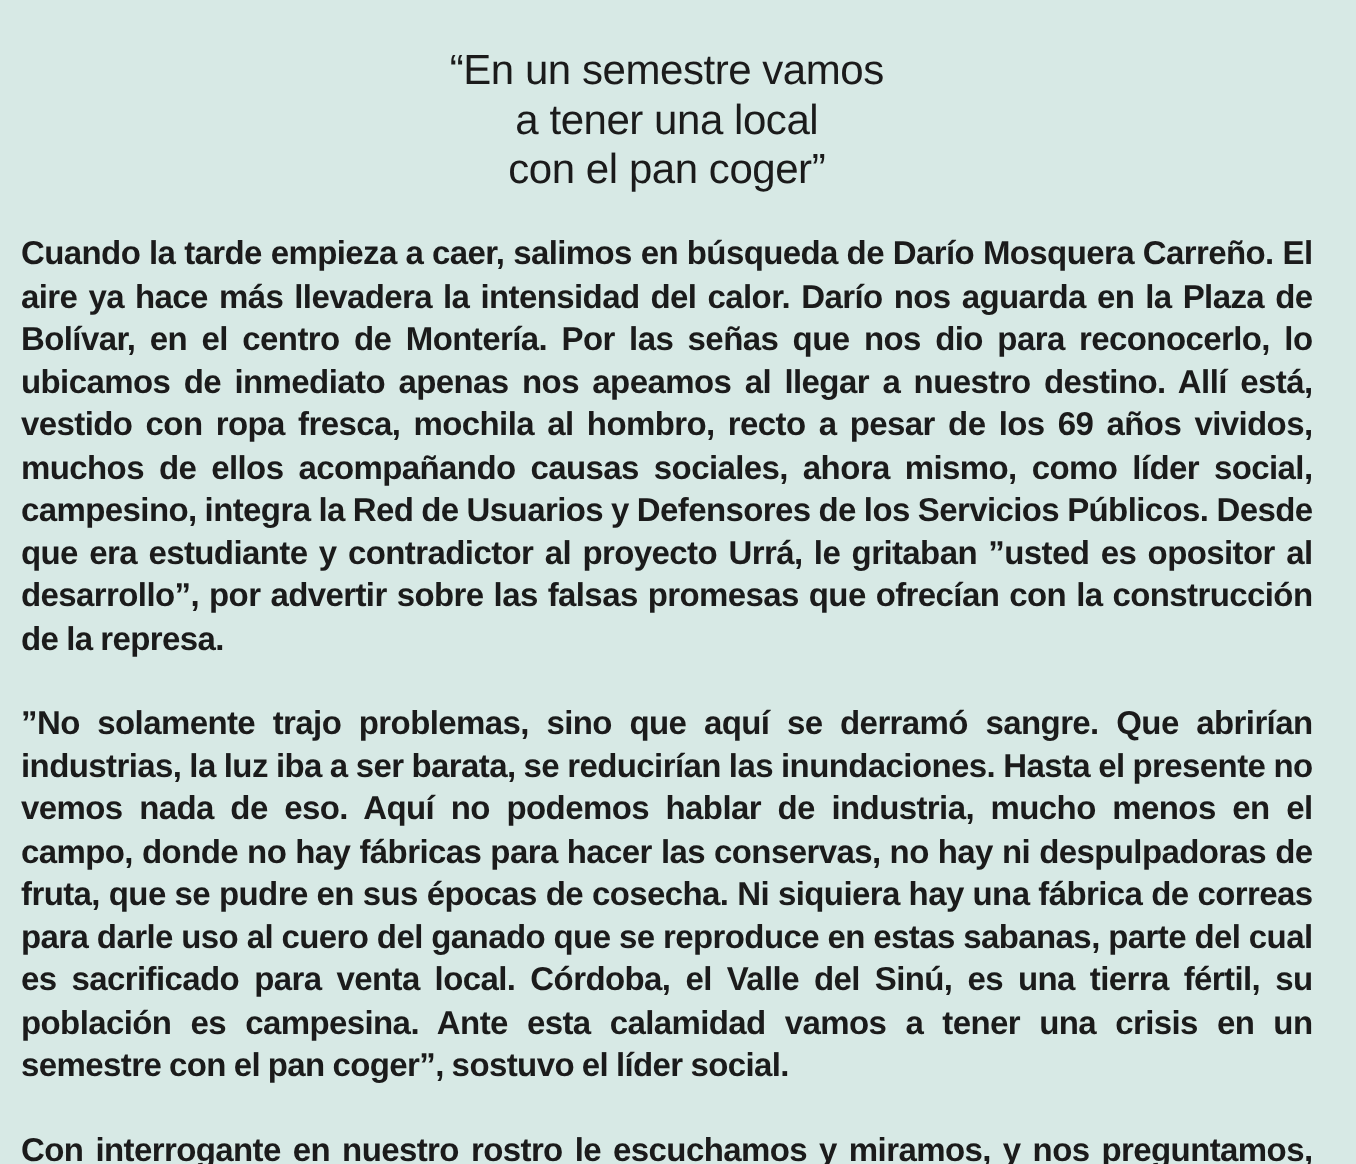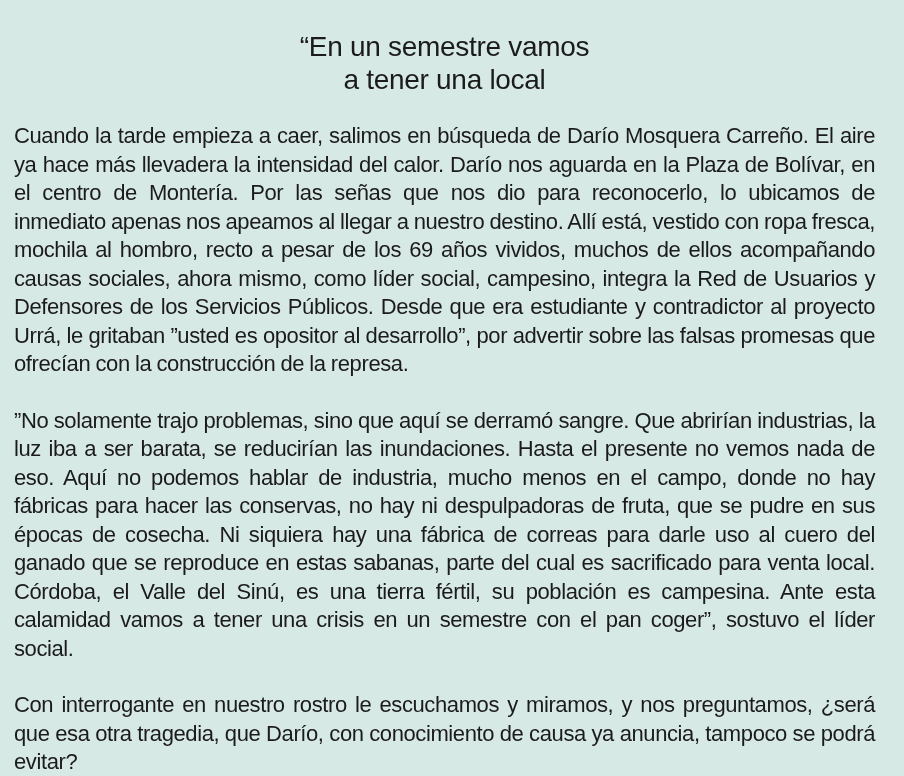--- a/index.html
+++ b/index.html
@@ -30,28 +30,30 @@
     display: block;
   }
   .article-body p {
     margin: 0 0 28px 0;
     font-size: 22px;
     line-height: 28.5px;
     letter-spacing: -0.4px;
     word-spacing: -0.5px;
     text-align: justify;
     color: #1b1b1b;
+    font-weight: bold;
   }
 </style>
 </head>
 <body>
 
 <div class="page">
   <h1 class="title">
     <span class="title-line">“En un semestre vamos</span>
     <span class="title-line">a tener una local</span>
+    <span class="title-line">con el pan coger”</span>
   </h1>
   <div class="article-body">
     <p>Cuando la tarde empieza a caer, salimos en búsqueda de Darío Mosquera Carreño. El aire ya hace más llevadera la intensidad del calor. Darío nos aguarda en la Plaza de Bolívar, en el centro de Montería. Por las señas que nos dio para reconocerlo, lo ubicamos de inmediato apenas nos apeamos al llegar a nuestro destino. Allí está, vestido con ropa fresca, mochila al hombro, recto a pesar de los 69 años vividos, muchos de ellos acompañando causas sociales, ahora mismo, como líder social, campesino, integra la Red de Usuarios y Defensores de los Servicios Públicos. Desde que era estudiante y contradictor al proyecto Urrá, le gritaban ”usted es opositor al desarrollo”, por advertir sobre las falsas promesas que ofrecían con la construcción de la represa.</p>
     <p>”No solamente trajo problemas, sino que aquí se derramó sangre. Que abrirían industrias, la luz iba a ser barata, se reducirían las inundaciones. Hasta el presente no vemos nada de eso. Aquí no podemos hablar de industria, mucho menos en el campo, donde no hay fábricas para hacer las conservas, no hay ni despulpadoras de fruta, que se pudre en sus épocas de cosecha. Ni siquiera hay una fábrica de correas para darle uso al cuero del ganado que se reproduce en estas sabanas, parte del cual es sacrificado para venta local. Córdoba, el Valle del Sinú, es una tierra fértil, su población es campesina. Ante esta calamidad vamos a tener una crisis en un semestre con el pan coger”, sostuvo el líder social.</p>
     <p>Con interrogante en nuestro rostro le escuchamos y miramos, y nos preguntamos, ¿será que esa otra tragedia, que Darío, con conocimiento de causa ya anuncia, tampoco se podrá evitar?</p>
   </div>
 </div>
 
 </body></html>

